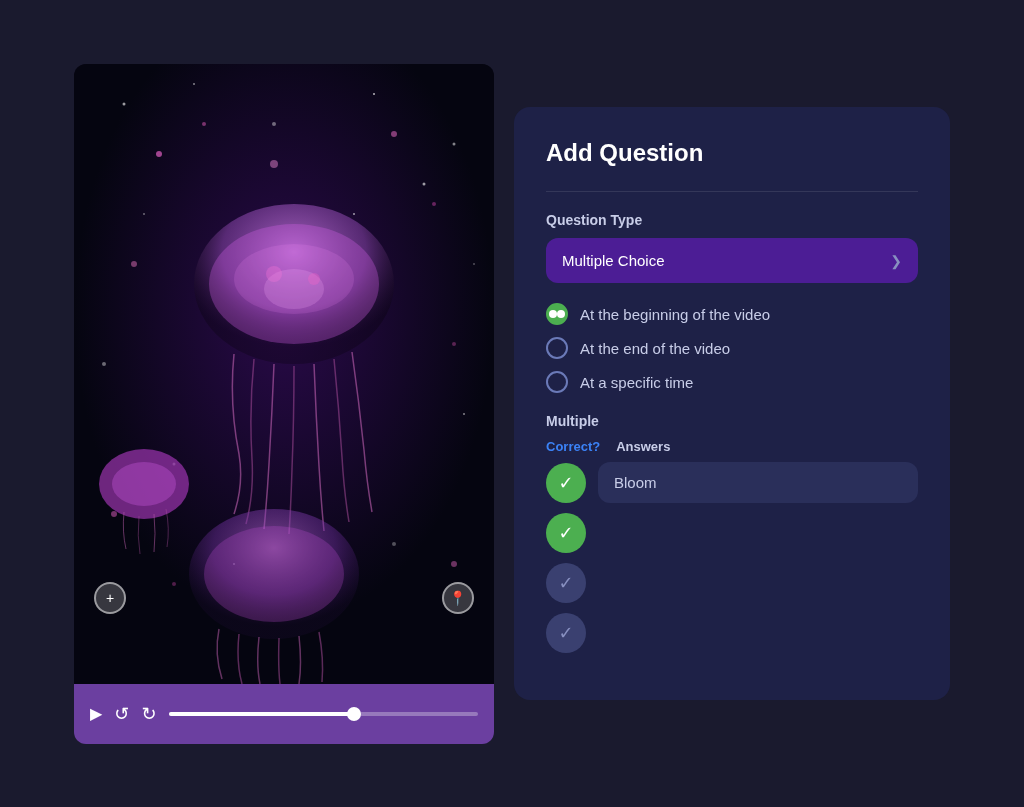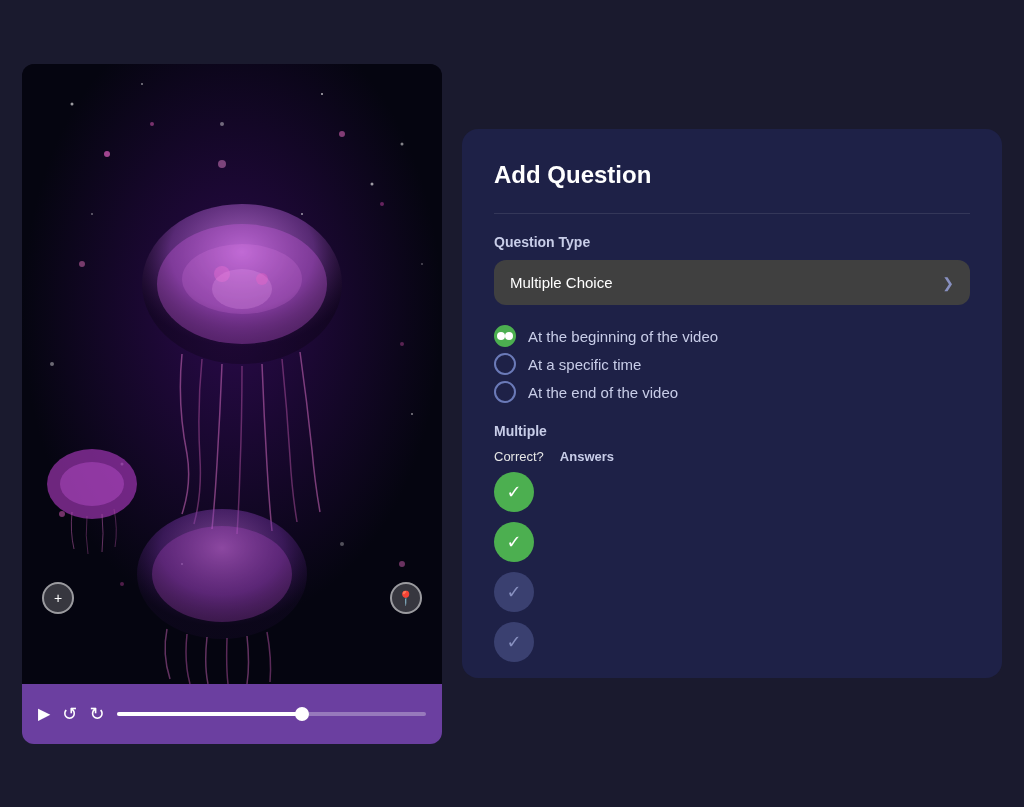--- a/index.html
+++ b/index.html
@@ -110,24 +110,24 @@
       display: flex;
       align-items: center;
       justify-content: center;
       color: white;
       font-size: 14px;
       cursor: pointer;
     }
 
     
     .panel {
-      width: 540px;
+      width: 436px;
       background: #1e2147;
       border-radius: 16px;
-      padding: 32px 32px 16px 32px;
+      padding: 32px 32px 47px 32px;
       position: relative;
     }
 
     .panel-title {
       font-size: 24px;
       font-weight: 600;
       color: white;
       margin-bottom: 24px;
     }
 
@@ -139,42 +139,42 @@
 
     .field-label {
       font-size: 14px;
       font-weight: 700;
       color: #c8cde8;
       margin-bottom: 10px;
     }
 
     .select-dropdown {
       width: 100%;
-      background: #404040;
+      background: #4c1d95;
       border: none;
       border-radius: 12px;
       padding: 14px 16px;
       color: white;
       font-size: 15px;
       display: flex;
       align-items: center;
       justify-content: space-between;
       cursor: pointer;
       margin-bottom: 20px;
     }
 
     .chevron-icon {
       color: #8890c0;
       font-size: 14px;
     }
 
     .radio-group {
       display: flex;
       flex-direction: column;
-      gap: 6px;
+      gap: 12px;
       margin-bottom: 20px;
     }
 
     .radio-option {
       display: flex;
       align-items: center;
       gap: 12px;
       cursor: pointer;
     }
 
@@ -227,22 +227,22 @@
 
     .answers-header {
       display: flex;
       align-items: center;
       gap: 16px;
       margin-bottom: 8px;
     }
 
     .correct-label {
       font-size: 13px;
-      font-weight: 400;
-      color: #e5e5e5;
+      font-weight: 700;
+      color: #3b82f6;
     }
 
     .answers-label {
       font-size: 13px;
       font-weight: 700;
       color: #c8cde8;
     }
 
     .answer-row {
       display: flex;
@@ -399,38 +399,39 @@
 
     <div class="radio-group">
       <div class="radio-option">
         <div class="radio-circle selected">
           <div style="width:8px;height:8px;border-radius:50%;background:white;"></div>
         </div>
         <span class="radio-label">At the beginning of the video</span>
       </div>
       <div class="radio-option">
         <div class="radio-circle"></div>
-        <span class="radio-label">At a specific time</span>
+        <span class="radio-label">At the end of the video</span>
       </div>
       <div class="radio-option">
         <div class="radio-circle"></div>
-        <span class="radio-label">At the end of the video</span>
+        <span class="radio-label">At a specific time</span>
       </div>
     </div>
 
     <div class="field-label">Multiple</div>
 
     <div class="answers-header">
       <span class="correct-label">Correct?</span>
       <span class="answers-label">Answers</span>
     </div>
 
     <div class="answers-section">
       <div class="answer-row">
         <button class="check-btn correct">✓</button>
+        <input class="answer-input" type="text" value="Bloom" style="">
       </div>
       <div class="answer-row">
         <button class="check-btn correct">✓</button>
       </div>
       <div class="answer-row">
         <button class="check-btn incorrect">✓</button>
       </div>
       <div class="answer-row">
         <button class="check-btn incorrect">✓</button>
       </div>

